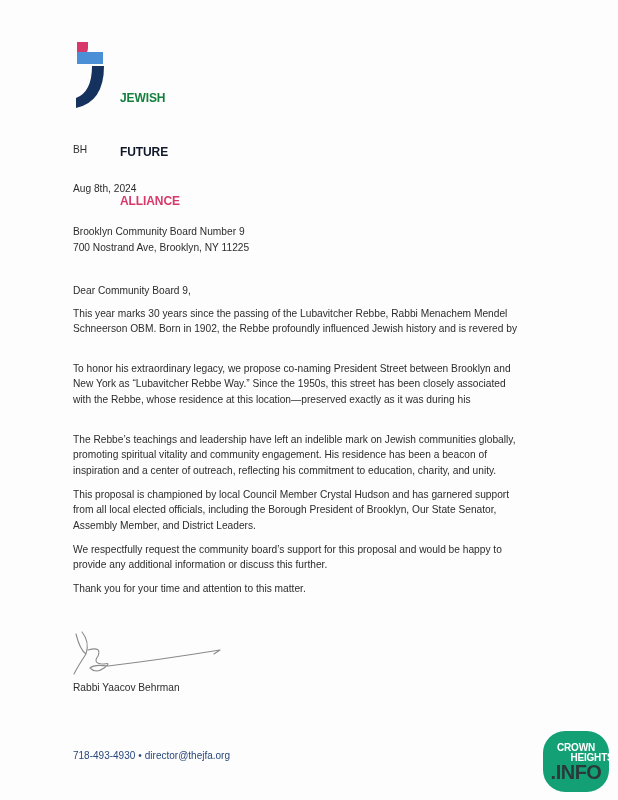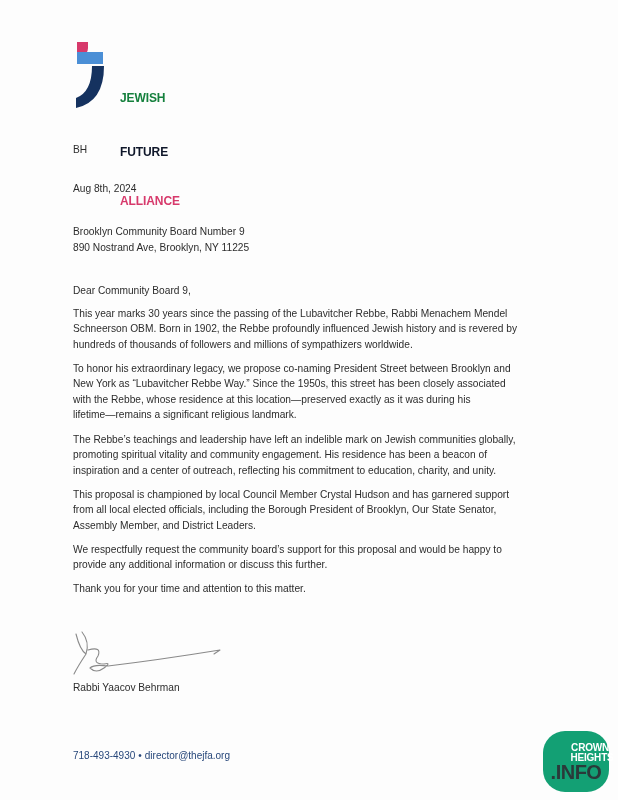--- a/index.html
+++ b/index.html
@@ -85,21 +85,21 @@
       position: absolute;
       left: 0;
       width: 66px;
       text-align: center;
       color: #ffffff;
       font-weight: 700;
       font-size: 10px;
       line-height: 10px;
       letter-spacing: -0.2px;
     }
-    .badge .b1 { top: 12px; text-align: right; }
+    .badge .b1 { top: 12px; }
     .badge .b2 { top: 22px; padding-left: 16px; }
     .badge .b3 {
       position: absolute;
       left: 0;
       width: 66px;
       text-align: center;
       top: 31px;
       color: #2a3a3a;
       font-weight: 700;
       font-size: 20px;
@@ -126,35 +126,33 @@
       <span class="l2">FUTURE</span>
       <span class="l3">ALLIANCE</span>
     </div>
   </div>
 
   <div class="text" style="top:142px;">BH</div>
 
   <div class="text" style="top:181px;">Aug 8th, 2024</div>
 
   <div class="text" style="top:224px;">Brooklyn Community Board Number 9</div>
-  <div class="text" style="top:240px;">890 Nostrand Ave, Brooklyn, NY 11225</div>
+  <div class="text" style="top:240px;">700 Nostrand Ave, Brooklyn, NY 11225</div>
 
   <div class="text" style="top:283px;">Dear Community Board 9,</div>
 
   <div class="text para" style="top:306px;">
     <span class="line">This year marks 30 years since the passing of the Lubavitcher Rebbe, Rabbi Menachem Mendel</span>
     <span class="line">Schneerson OBM. Born in 1902, the Rebbe profoundly influenced Jewish history and is revered by</span>
-    <span class="line">hundreds of thousands of followers and millions of sympathizers worldwide.</span>
   </div>
 
   <div class="text para" style="top:361px;">
     <span class="line">To honor his extraordinary legacy, we propose co-naming President Street between Brooklyn and</span>
     <span class="line">New York as “Lubavitcher Rebbe Way.” Since the 1950s, this street has been closely associated</span>
     <span class="line">with the Rebbe, whose residence at this location—preserved exactly as it was during his</span>
-    <span class="line">lifetime—remains a significant religious landmark.</span>
   </div>
 
   <div class="text para" style="top:432px;">
     <span class="line">The Rebbe’s teachings and leadership have left an indelible mark on Jewish communities globally,</span>
     <span class="line">promoting spiritual vitality and community engagement. His residence has been a beacon of</span>
     <span class="line">inspiration and a center of outreach, reflecting his commitment to education, charity, and unity.</span>
   </div>
 
   <div class="text para" style="top:487px;">
     <span class="line">This proposal is championed by local Council Member Crystal Hudson and has garnered support</span>

